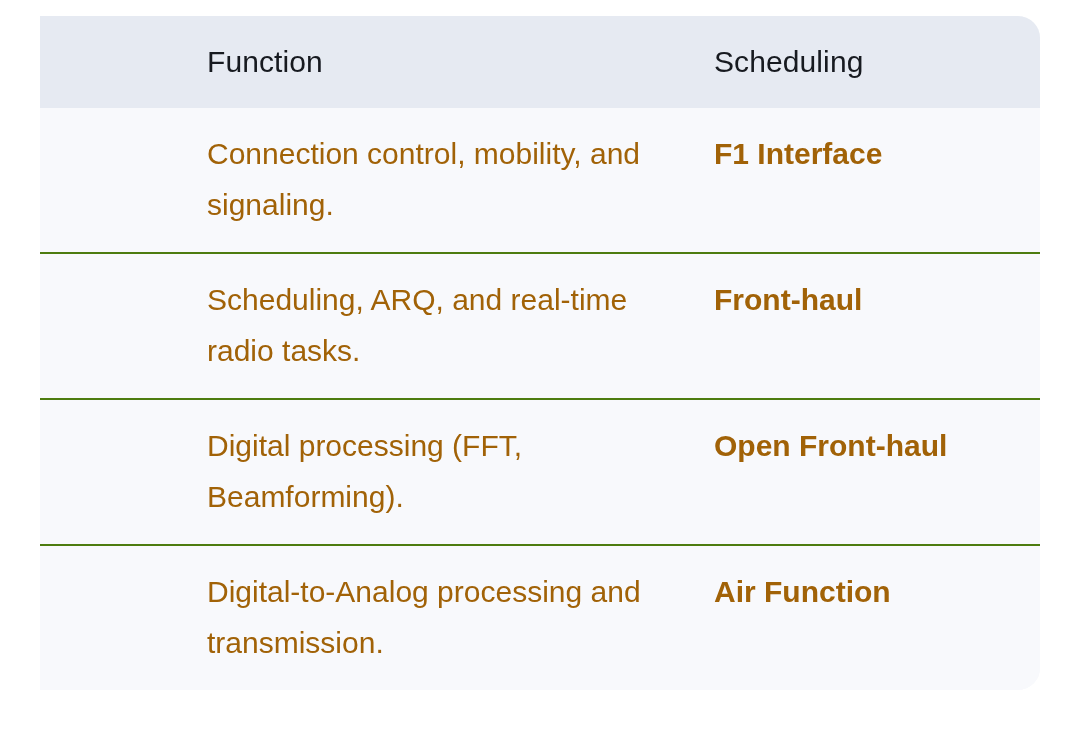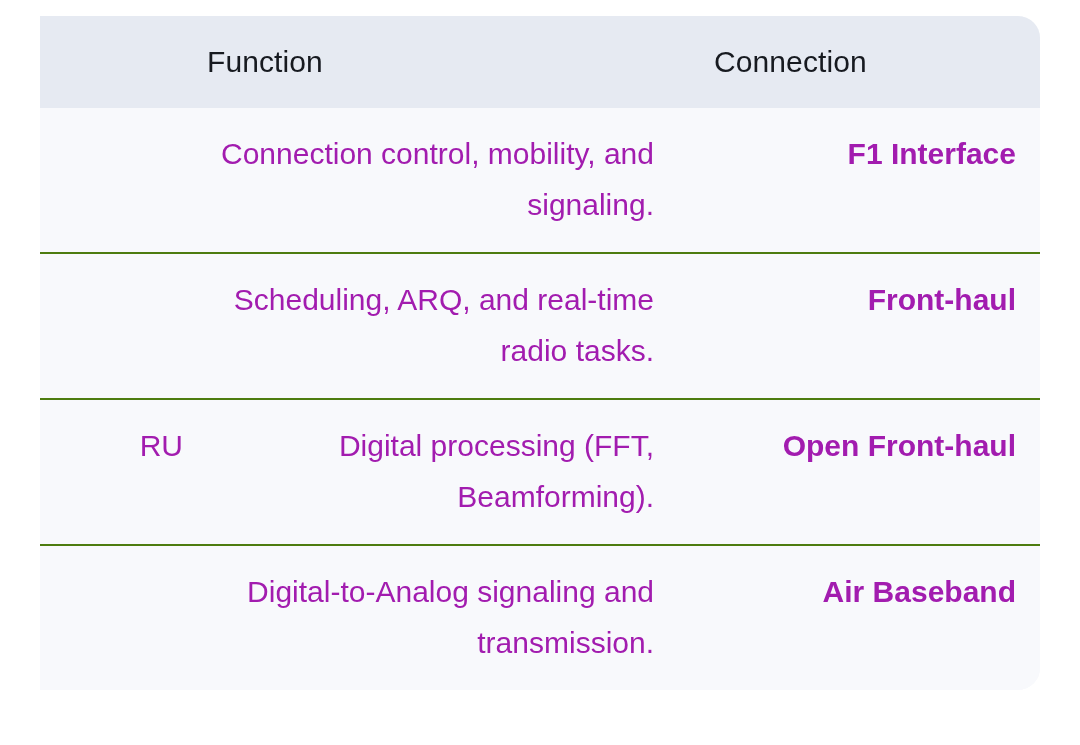--- a/index.html
+++ b/index.html
@@ -72,23 +72,22 @@
     background: #f8f9fc;
   }
   tbody tr + tr > td {
     border-top: 2px solid #4d7c0f;
   }
 
   tbody td {
     vertical-align: top;
     font-size: 30px;
     line-height: 51px;
-    color: #a21caf;
+    color: #a16207;
     padding: 20px 24px 22px 0;
-    text-align: right;
   }
   tbody td.c-component {
     padding-left: 30px;
     font-weight: 500;
   }
   tbody td.c-function {
     padding-left: 0;
     padding-right: 60px;
     font-weight: 400;
   }
@@ -128,43 +127,43 @@
     <table class="data-table">
       <colgroup>
         <col class="col-component">
         <col class="col-function">
         <col class="col-interface">
       </colgroup>
       <thead>
         <tr>
           <th class="c-component">Component</th>
           <th class="c-function">Function</th>
-          <th class="c-interface">Connection</th>
+          <th class="c-interface">Scheduling</th>
         </tr>
       </thead>
       <tbody>
         <tr>
           <td class="c-component"></td>
           <td class="c-function">Connection control, mobility, and signaling.</td>
           <td class="c-interface">F1 Interface</td>
         </tr>
         <tr>
           <td class="c-component"></td>
           <td class="c-function">Scheduling, ARQ, and real-time radio tasks.</td>
           <td class="c-interface">Front-haul</td>
         </tr>
         <tr>
           <td class="c-component">RU</td>
           <td class="c-function">Digital processing (FFT, Beamforming).</td>
           <td class="c-interface">Open Front-haul</td>
         </tr>
         <tr>
           <td class="c-component"></td>
-          <td class="c-function">Digital-to-Analog signaling and transmission.</td>
-          <td class="c-interface">Air Baseband</td>
+          <td class="c-function">Digital-to-Analog processing and transmission.</td>
+          <td class="c-interface">Air Function</td>
         </tr>
       </tbody>
     </table>
   </div>
 </div>
 
 <div class="left-gutter"></div>
 <div class="right-gutter"></div>
 
 </body></html>

